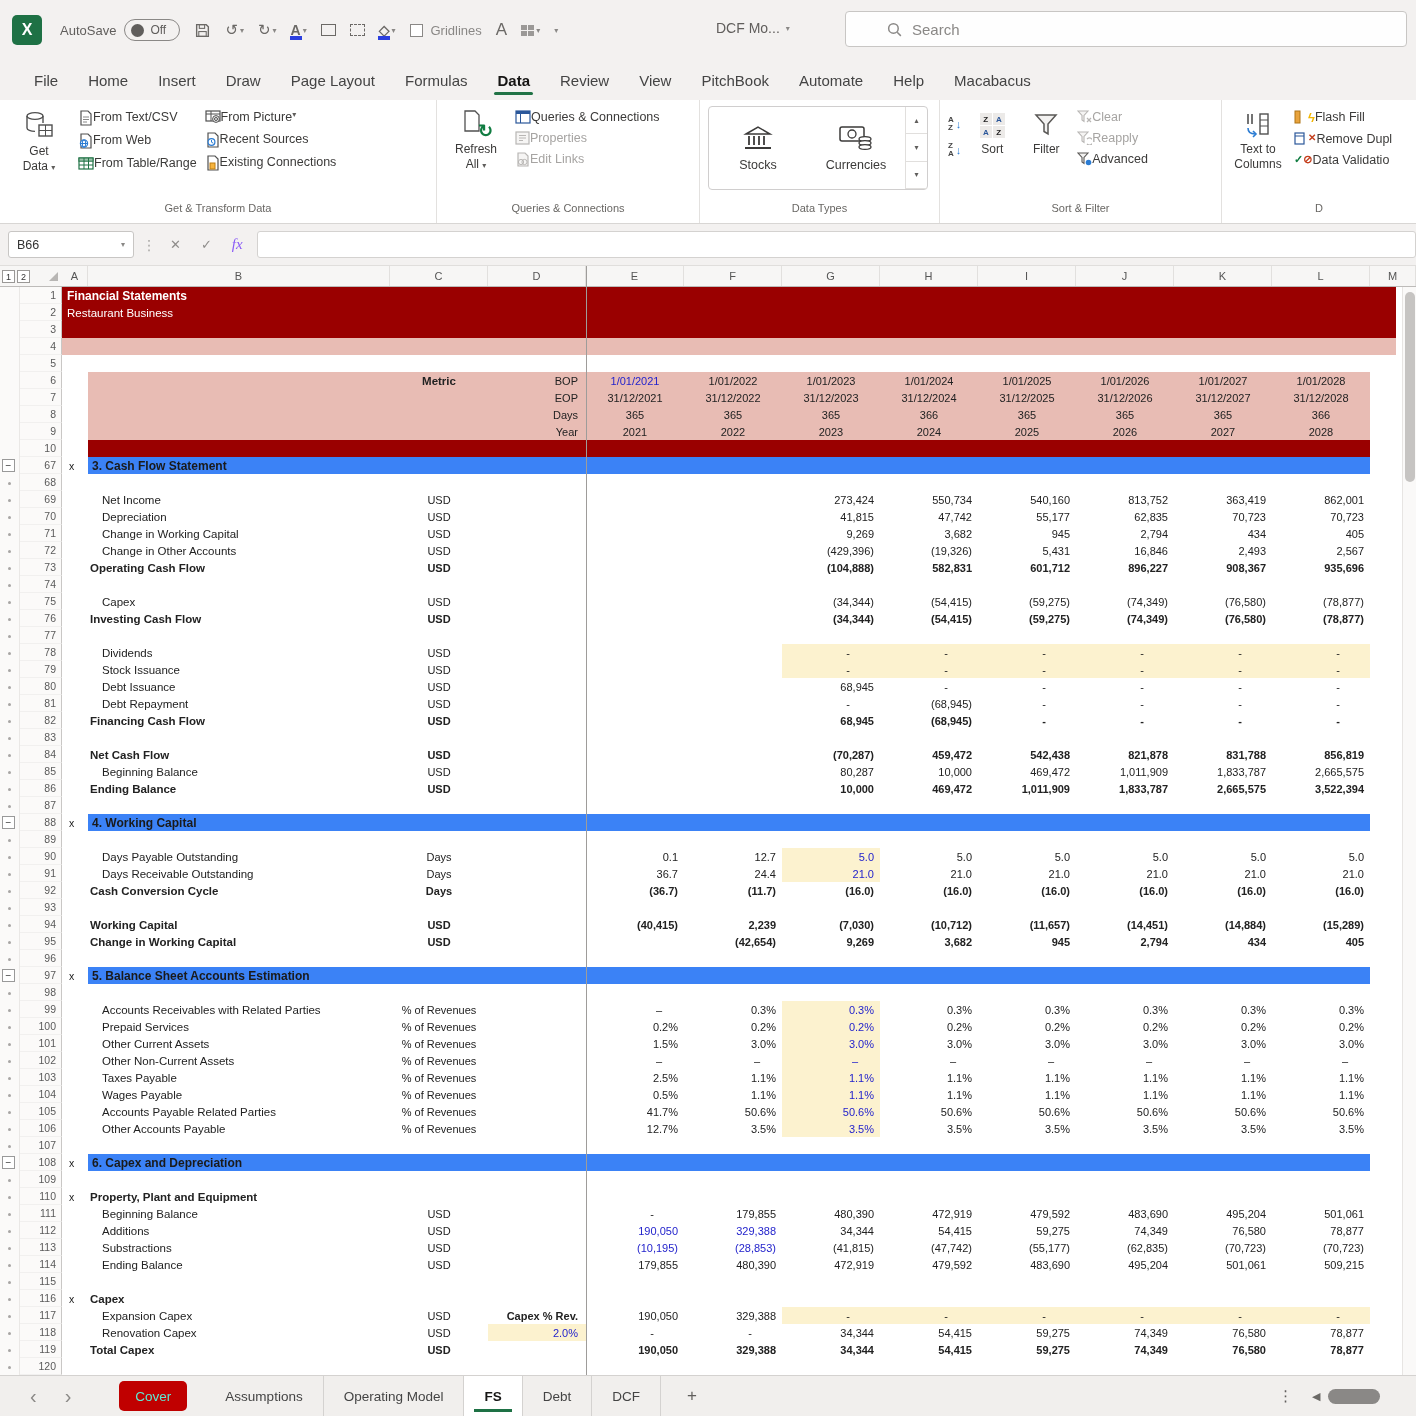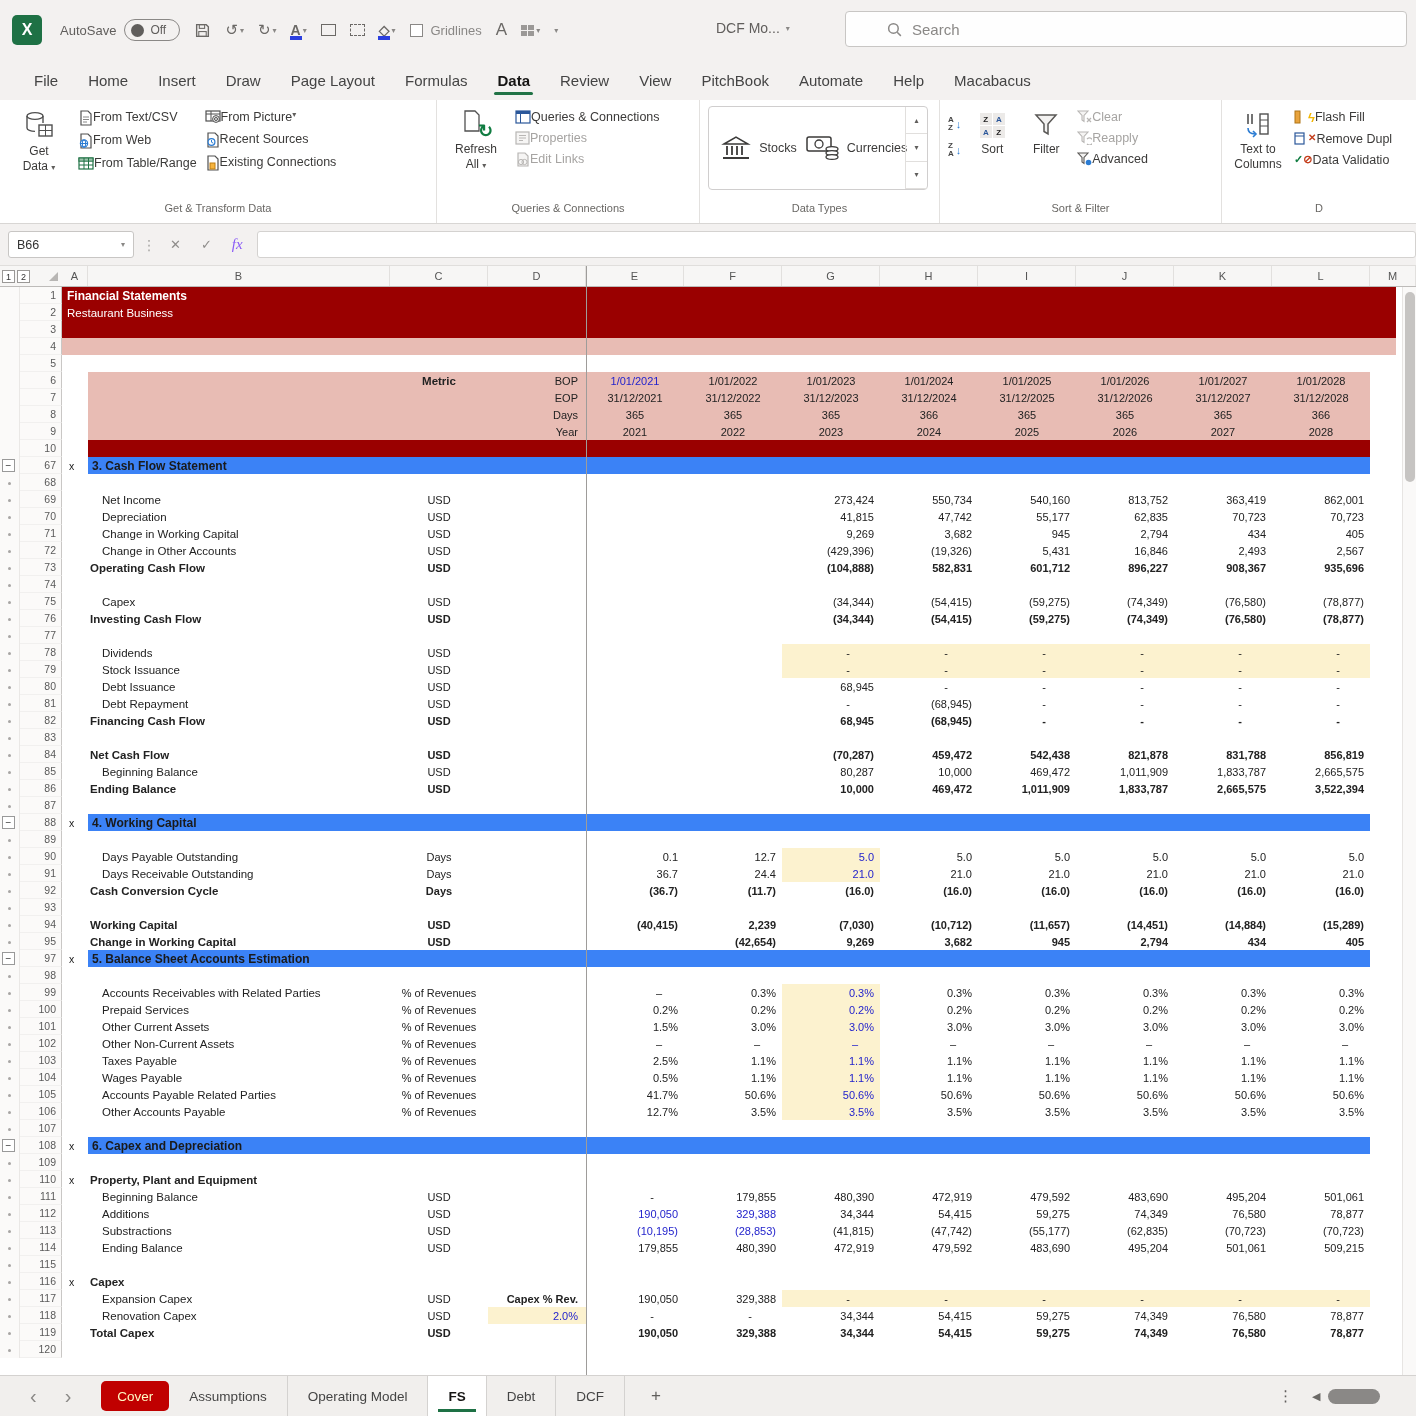--- a/index.html
+++ b/index.html
@@ -41,21 +41,21 @@
   .bigbtn{display:flex;flex-direction:column;align-items:center;justify-content:flex-start;
     width:62px;padding-top:4px;gap:4px}
   .blbl{font-size:12px;color:#3B3A39;text-align:center;line-height:15px}
   .chev{font-size:8px;color:#605E5C}
   .scol{display:flex;flex-direction:column;gap:7px;padding-top:4px}
   .sitem{display:flex;align-items:flex-start;font-size:12.5px;color:#3B3A39;white-space:nowrap}
   .sitem.disabled{color:#A6A4A2}
   .sitem.disabled svg *{stroke:#B8B6B4}
   .dtbox{border:1px solid #D0CECE;border-radius:4px;background:#fff;display:flex;align-items:stretch;
     margin-top:2px;height:84px}
-  .dtitem{width:98px;display:flex;flex-direction:row;align-items:center;justify-content:center;gap:6px;
+  .dtitem{width:98px;display:flex;flex-direction:column;align-items:center;justify-content:center;gap:6px;
     font-size:12.5px;color:#3B3A39}
   .dtscroll{width:22px;border-left:1px solid #E1DFDD;display:flex;flex-direction:column}
   .dtscroll span{flex:1;display:flex;align-items:center;justify-content:center;font-size:8px;color:#605E5C;
     border-bottom:1px solid #E1DFDD}
   .sortcol{display:flex;flex-direction:column;gap:10px;padding-top:10px}
   .azbtn{display:flex;align-items:center;gap:2px}
   .azletters{display:flex;flex-direction:column;font-size:8px;font-weight:bold;line-height:8px;color:#444}
   .azarrow{color:#2B7CD3;font-size:11px}
   .sorttiles{display:grid;grid-template-columns:12px 12px;grid-auto-rows:12px;gap:1px}
   .sorttiles span{background:#ECEAE8;font-size:8px;font-weight:bold;display:flex;align-items:center;justify-content:center}
@@ -122,21 +122,21 @@
   .freeze{position:absolute;left:586px;top:0;width:1px;height:1109px;background:#9E9C9A}
   .vscroll{position:absolute;right:0;top:21px;bottom:0;width:14px;background:#FAF9F8;border-left:1px solid #E7E5E3}
   .vthumb{position:absolute;left:2px;top:5px;width:10px;height:190px;background:#C6C4C2;border-radius:5px}
   
   .tabsbar{height:41px;background:#F1EFED;border-top:1px solid #D4D2D0;display:flex;align-items:center;
     position:relative;padding-left:18px;gap:4px}
   .tnav{color:#8A8886;font-size:20px;padding:0 12px}
   .stabs{display:flex;align-items:stretch;height:100%;margin-left:14px}
   .stab{font-size:13.5px;color:#444;display:flex;align-items:center;padding:0 20px;
     border-right:1px solid #D4D2D0;position:relative}
-  .stab.cover{background:#C00000;color:#fef9c3;border-radius:5px;margin:5px 0;padding:0 16px;border:none}
+  .stab.cover{background:#C00000;color:#5eead4;border-radius:5px;margin:5px 18px;padding:0 16px;border:none}
   .stab.active{background:#fff;font-weight:bold;color:#161514;border-right:1px solid #D4D2D0}
   .stab.active::after{content:"";position:absolute;left:10px;right:10px;bottom:4px;height:3px;background:#1E7145}
   .addtab{font-size:17px;color:#605E5C;padding:0 22px}
   .kebab{position:absolute;right:122px;color:#605E5C;font-size:15px;letter-spacing:1px}
   .hscroll{position:absolute;right:0;top:0;bottom:0;width:104px;display:flex;align-items:center;gap:8px}
   .harrow{color:#6B6966;font-size:11px}
   .hthumb{width:52px;height:15px;background:#8A8886;border-radius:8px}
   svg{display:block}
 </style>
 </head>
@@ -1069,20 +1069,27 @@
         <div class="cd"></div>
         <div class="cv"></div>
         <div class="cv">(42,654)</div>
         <div class="cv">9,269</div>
         <div class="cv">3,682</div>
         <div class="cv">945</div>
         <div class="cv">2,794</div>
         <div class="cv">434</div>
         <div class="cv">405</div>
       </div>
+      <div class="grow emp">
+        <div class="oc">
+          <span class="odot"></span>
+        </div>
+        <div class="rn">96</div>
+        <div class="ca"></div>
+      </div>
       <div class="grow sec">
         <div class="oc">
           <span class="obox">−</span>
         </div>
         <div class="rn">97</div>
         <div class="ca">x</div>
         <div class="secspan">5. Balance Sheet Accounts Estimation</div>
       </div>
       <div class="grow emp">
         <div class="oc">

